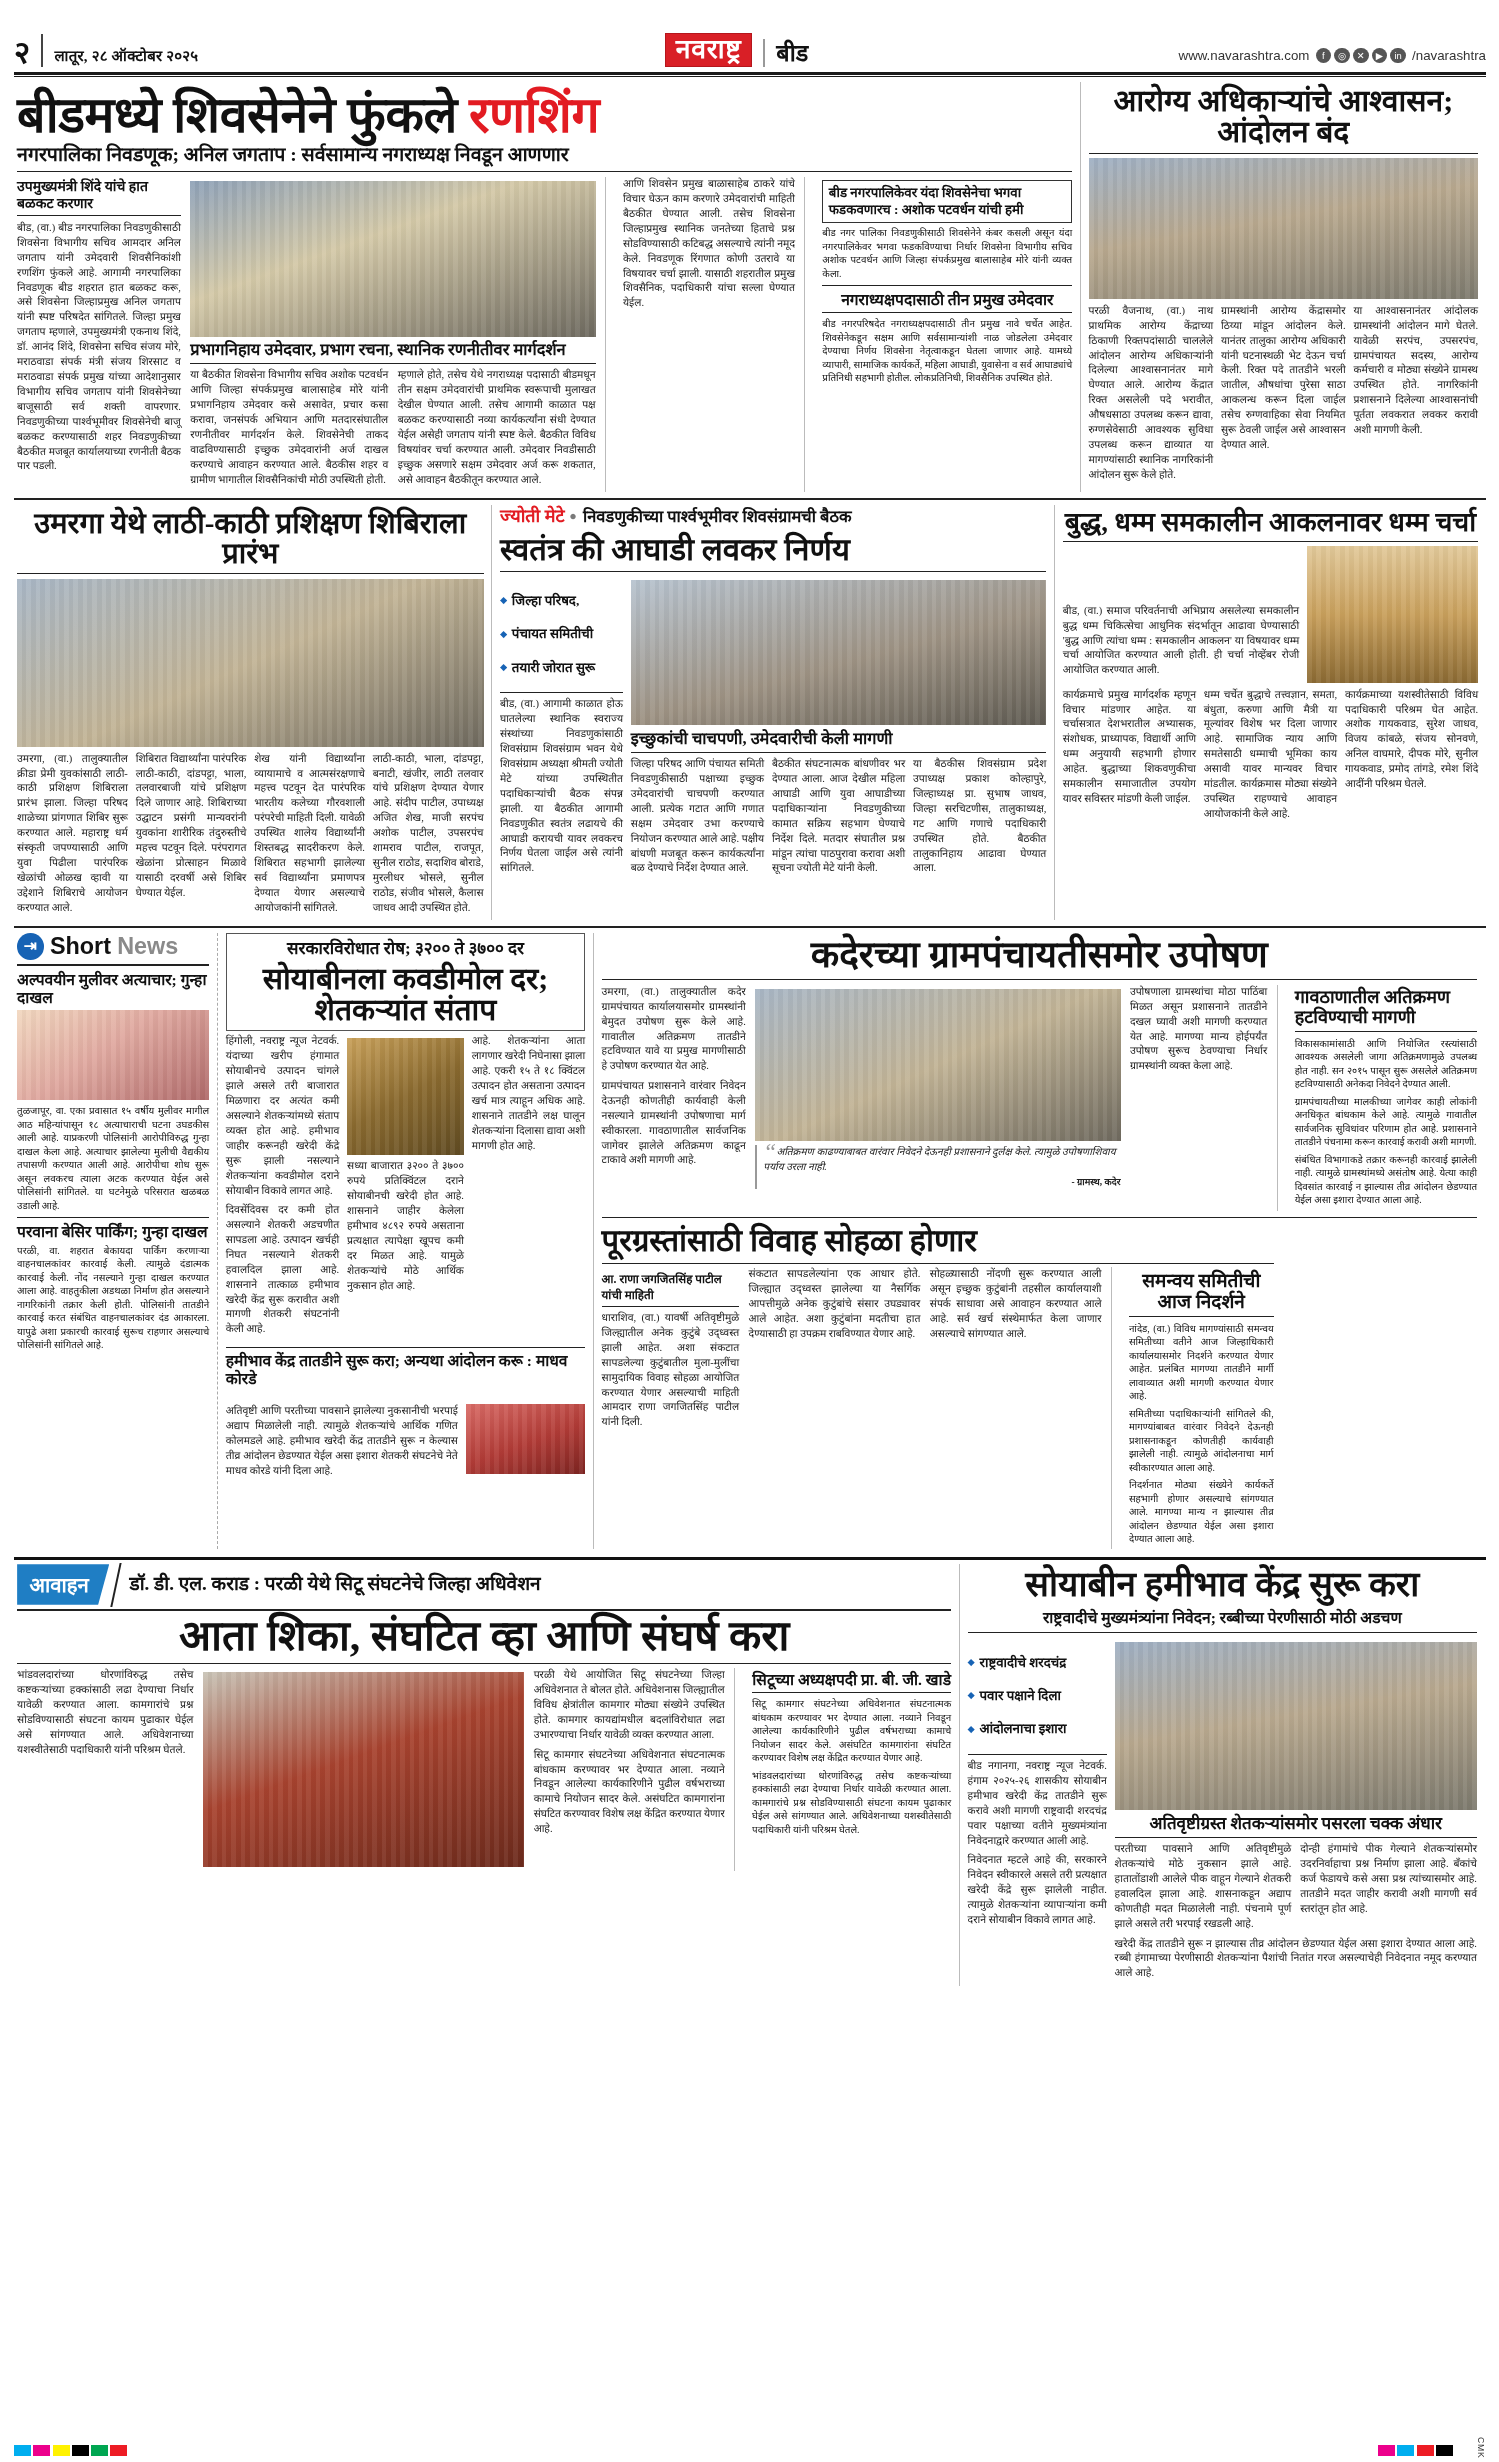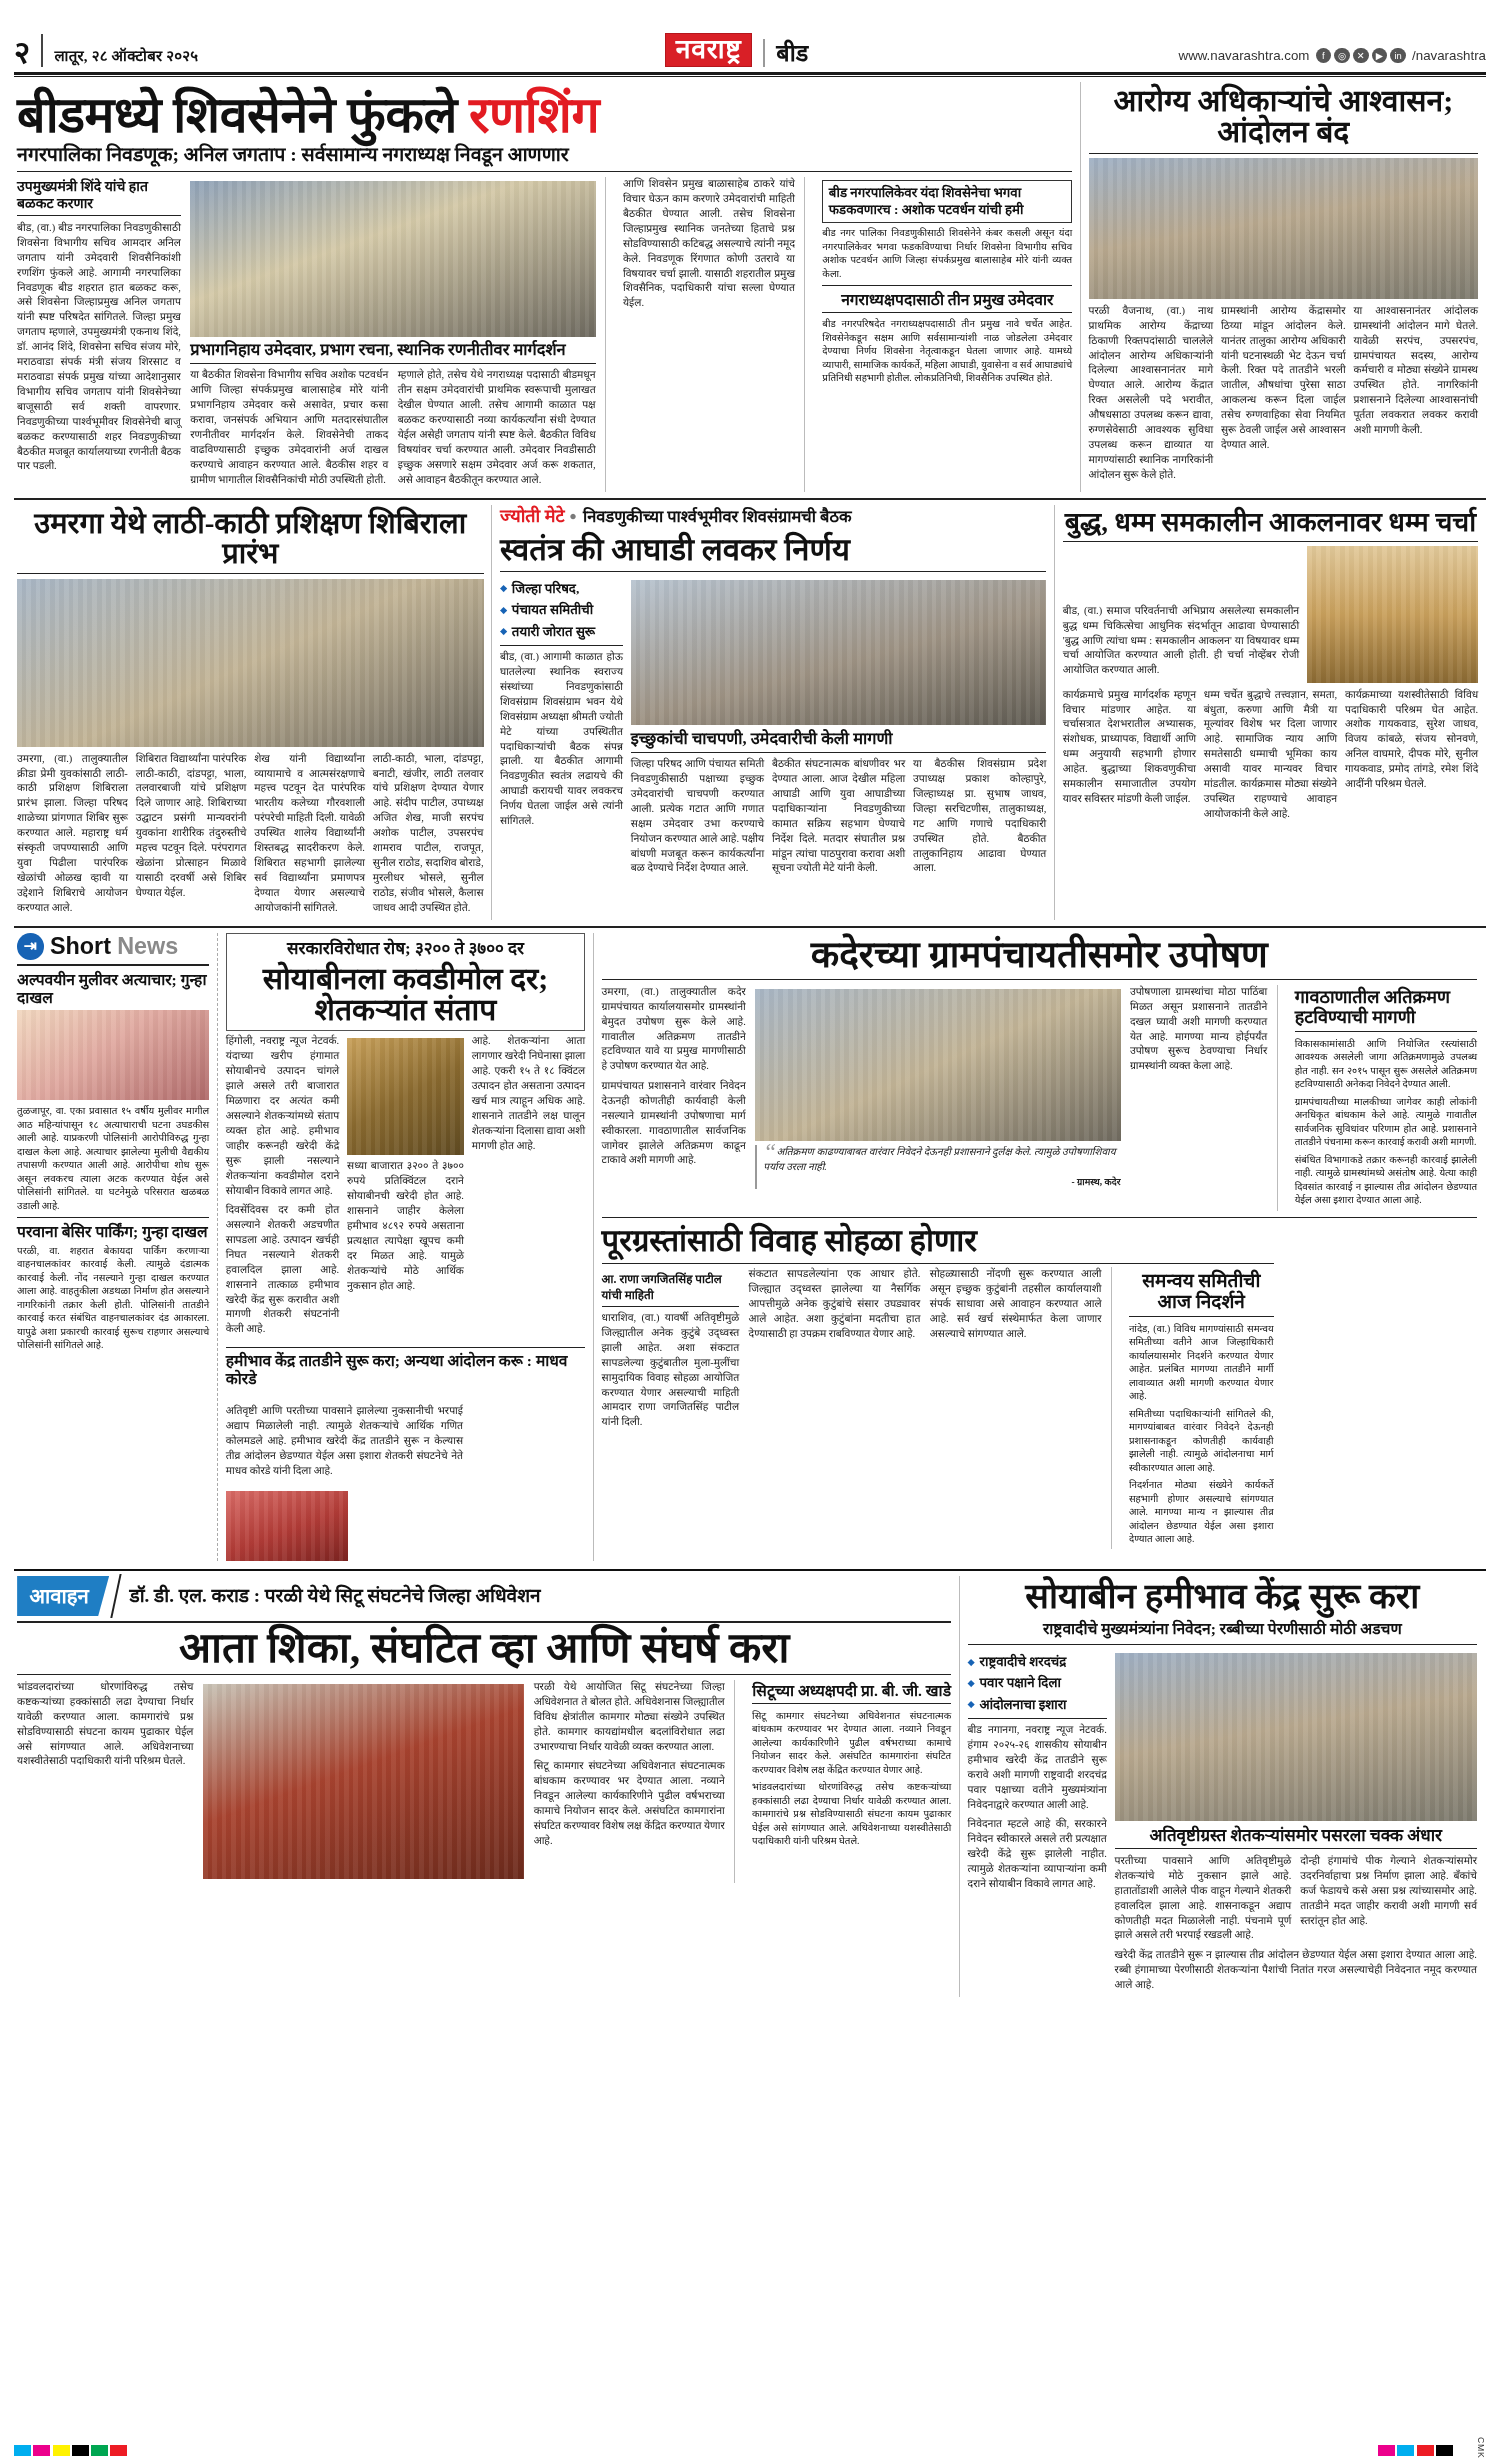--- a/index.html
+++ b/index.html
@@ -67,21 +67,21 @@
   .kicker { font-size:14px; font-weight:700; line-height:1.2; margin:1.6px 0 3.1px 0; }
   .kicker-box { font-size:13.3px; font-weight:700; line-height:1.25; border:0.8px solid #333; padding:3.9px 5.5px; margin:3.1px 0; }
   .body-txt {
     font-size:10.5px; line-height:1.42; text-align:justify; color:#1a1a1a;
     font-family:"Liberation Serif", serif; margin:0 0 4.7px 0;
   }
   .body-sm { font-size:9.8px; line-height:1.38; text-align:justify; margin:0 0 3.9px 0; }
   .byline { font-size:11.7px; font-weight:700; margin:3.1px 0 2.3px 0; }
 
   
-  .bul { font-size:13.3px; font-weight:700; line-height:1.3; margin:4px 0; }
+  .bul { font-size:13.3px; font-weight:700; line-height:1.3; margin:16px 0; }
   .bul::before { content:"\25C6"; color:#1763b5; margin-right:4.7px; font-size:9.4px; vertical-align:1.6px; }
 
   
   .photo { width:100%; background:#cfcfcf; position:relative; overflow:hidden; }
   .photo.people { background:linear-gradient(170deg,#9fb0c4 0%, #b9a98f 45%, #7d7a6e 100%); }
   .photo.crowd  { background:linear-gradient(160deg,#8fa2b8 0%, #d4c9a8 40%, #6e6a60 100%); }
   .photo.soy    { background:linear-gradient(150deg,#c9a15a 0%, #8a6a2f 50%, #5f4a22 100%); }
   .photo.hall   { background:linear-gradient(165deg,#b7c3cf 0%, #9e9384 55%, #5f5b52 100%); }
   .photo.buddha { background:linear-gradient(180deg,#e2c99a 0%, #c9a05c 50%, #8b6a33 100%); }
   .photo.red    { background:linear-gradient(160deg,#d96b66 0%, #b13b36 55%, #7d2421 100%); }
@@ -349,21 +349,21 @@
               </div>
           </div>
           <p class="body-txt">सध्या बाजारात ३२०० ते ३७०० रुपये प्रतिक्विंटल दराने सोयाबीनची खरेदी होत आहे. शासनाने जाहीर केलेला हमीभाव ४८९२ रुपये असताना प्रत्यक्षात त्यापेक्षा खूपच कमी दर मिळत आहे. यामुळे शेतकऱ्यांचे मोठे आर्थिक नुकसान होत आहे.</p>
         </div>
         <div style="width:33%;">
           <p class="body-txt">आहे. शेतकऱ्यांना आता लागणार खरेदी निघेनासा झाला आहे. एकरी १५ ते १८ क्विंटल उत्पादन होत असताना उत्पादन खर्च मात्र त्याहून अधिक आहे. शासनाने तातडीने लक्ष घालून शेतकऱ्यांना दिलासा द्यावा अशी मागणी होत आहे.</p>
         </div>
       </div>
       <div class="rule-1" style="margin:4.7px 0;"></div>
       <h3 class="head-xs">हमीभाव केंद्र तातडीने सुरू करा; अन्यथा आंदोलन करू : माधव कोरडे</h3>
-      <div style="display:flex; gap:7.8px; margin-top:16px;flex-direction:column;">
+      <div style="display:flex; gap:7.8px; margin-top:16px;">
         <p class="body-txt" style="width:66%;">अतिवृष्टी आणि परतीच्या पावसाने झालेल्या नुकसानीची भरपाई अद्याप मिळालेली नाही. त्यामुळे शेतकऱ्यांचे आर्थिक गणित कोलमडले आहे. हमीभाव खरेदी केंद्र तातडीने सुरू न केल्यास तीव्र आंदोलन छेडण्यात येईल असा इशारा शेतकरी संघटनेचे नेते माधव कोरडे यांनी दिला आहे.</p>
         <div style="width:34%;">
           <div class="photo red" style="height:70px;">
               <span class="photo-ph"></span>
             </div>
         </div>
       </div>
     </div>
 
     <div class="vline"></div>

